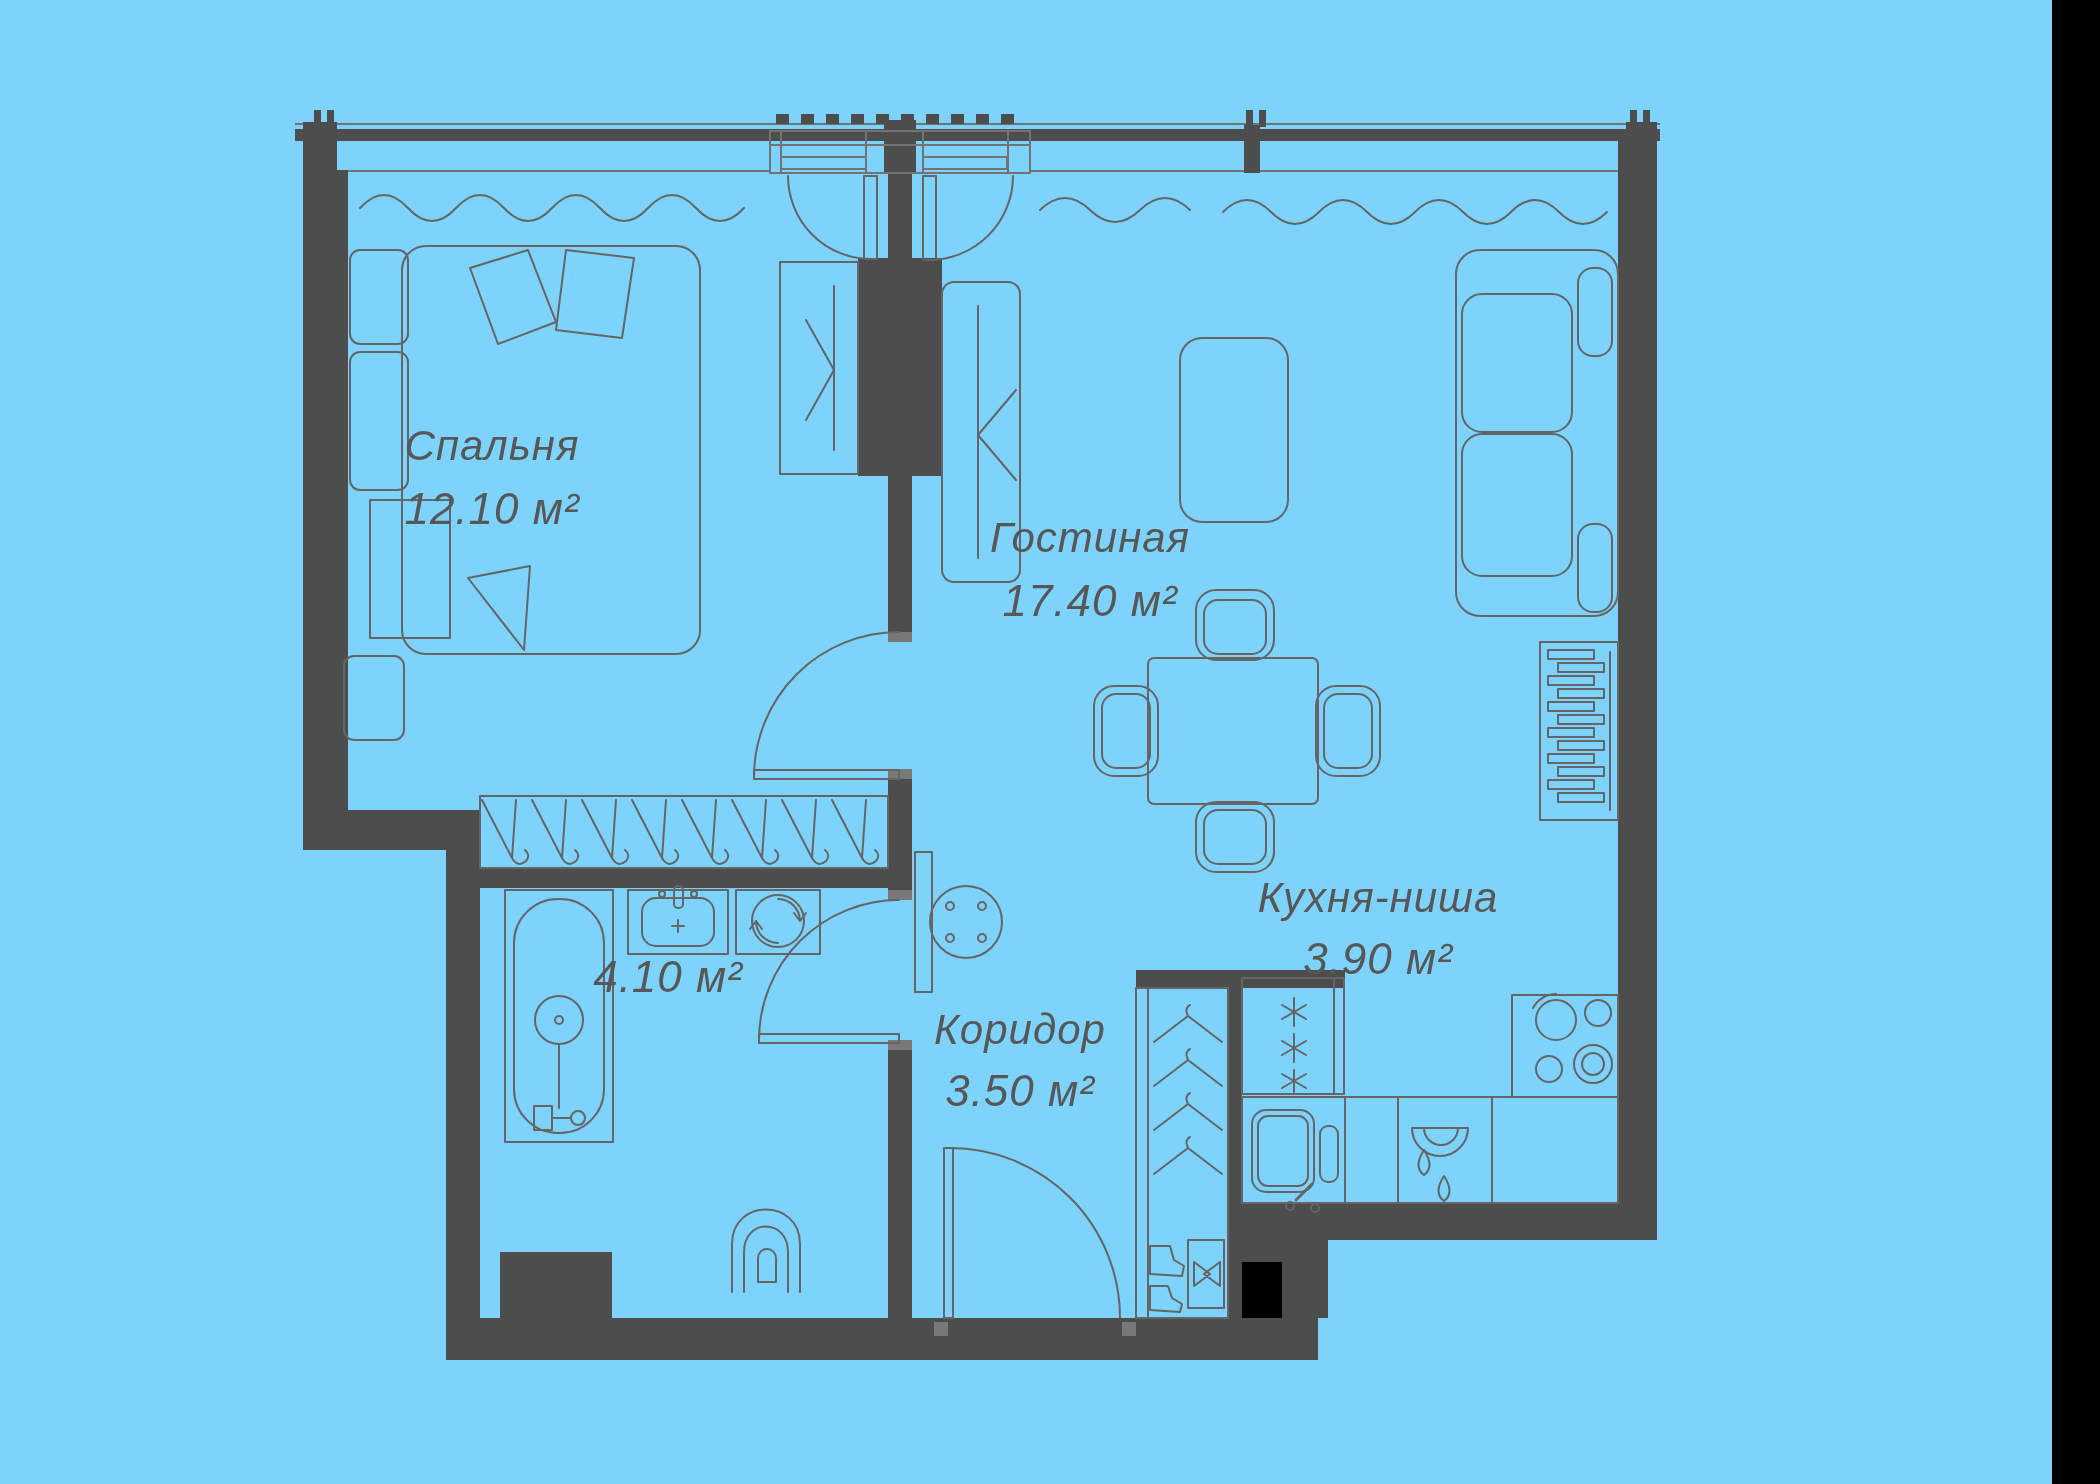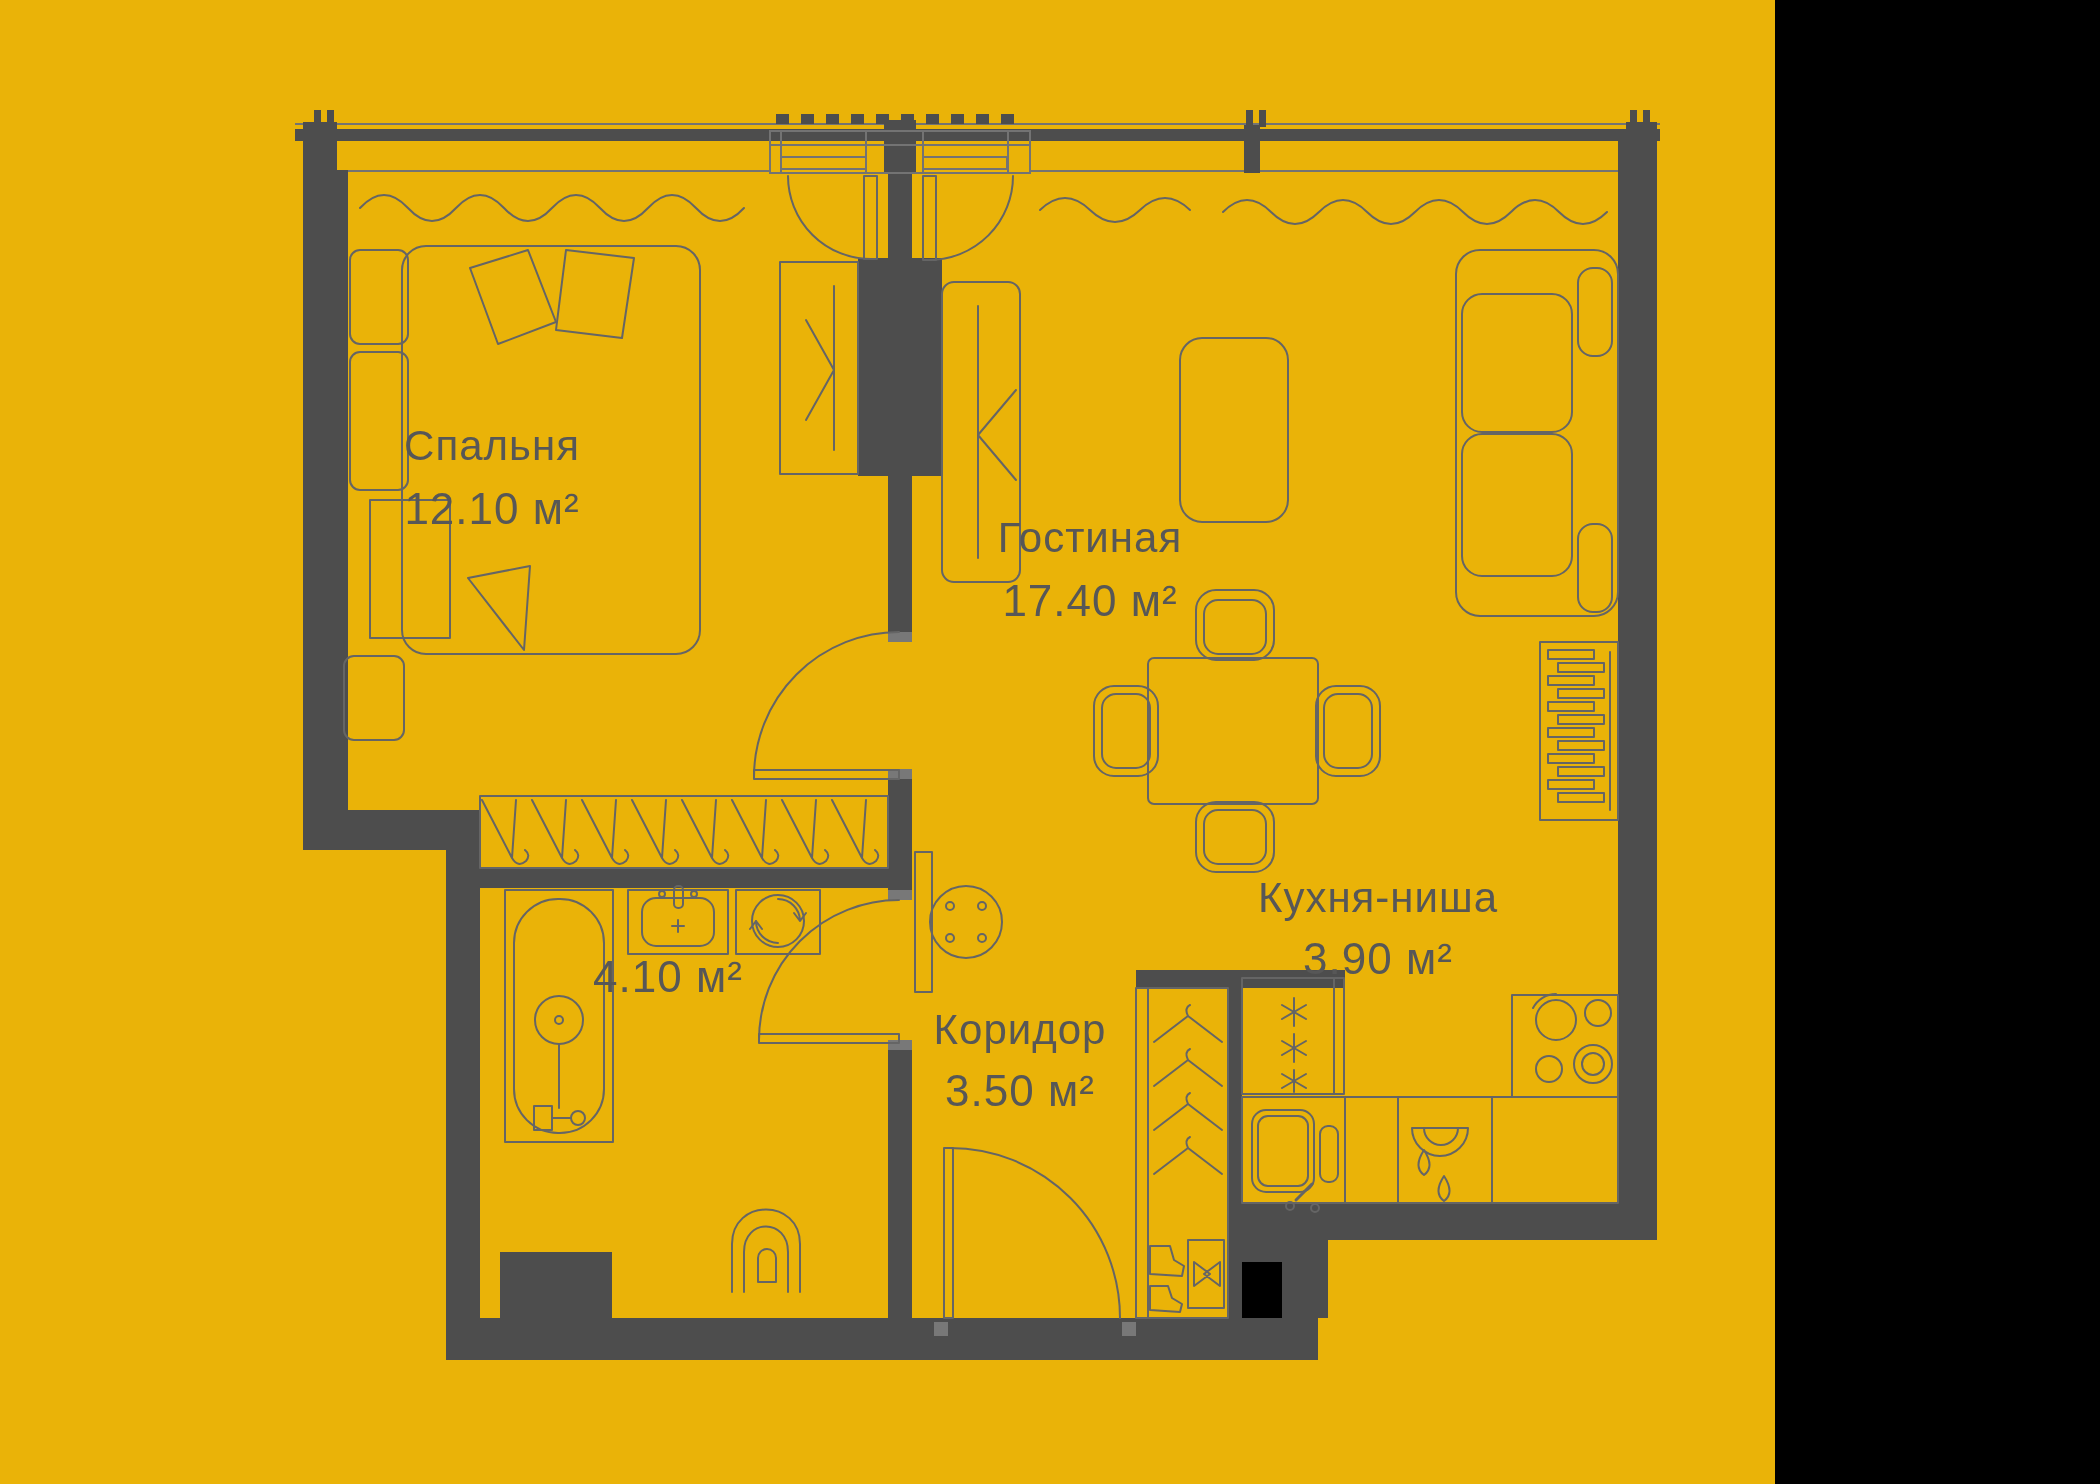--- a/index.html
+++ b/index.html
@@ -1,16 +1,16 @@
 <!DOCTYPE html>
 <html><head>
 <meta charset="utf-8">
 <style>
   html,body { margin:0; padding:0; background:#000; }
-  .stage { position:relative; width:1775px; height:1484px; background:#eab308; overflow:hidden; }
+  .stage { position:relative; width:2052px; height:1484px; background:#7dd3fc; overflow:hidden;font-style:italic; }
   svg { display:block; }
   
   .f  { stroke:#656565; stroke-width:2; fill:none; stroke-linecap:round; stroke-linejoin:round; }
   .f3 { stroke:#656565; stroke-width:3; fill:none; stroke-linecap:round; }
   
   .w  { fill:#4d4d4d; }
   .j  { fill:#787878; }
   .wl2{ stroke:#737373; stroke-width:2; fill:none; }
   text { fill:#575757; font-family:"Liberation Sans", sans-serif; letter-spacing:1px; }
   .room-name { font-size:42px; }

